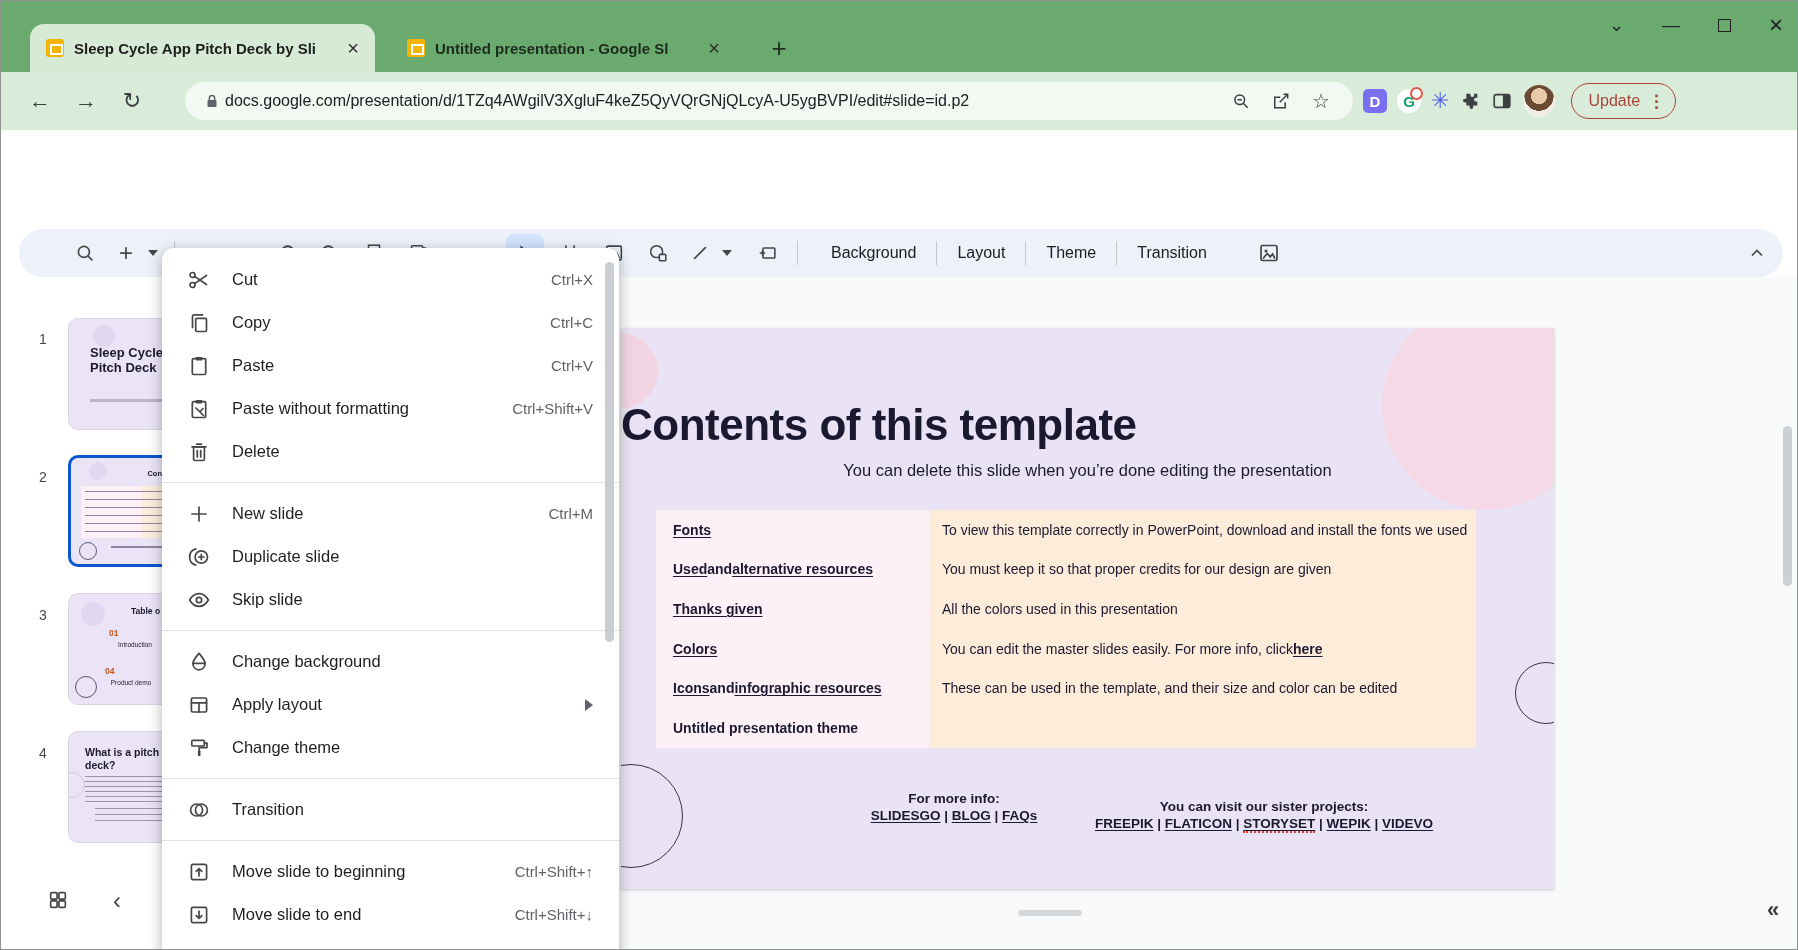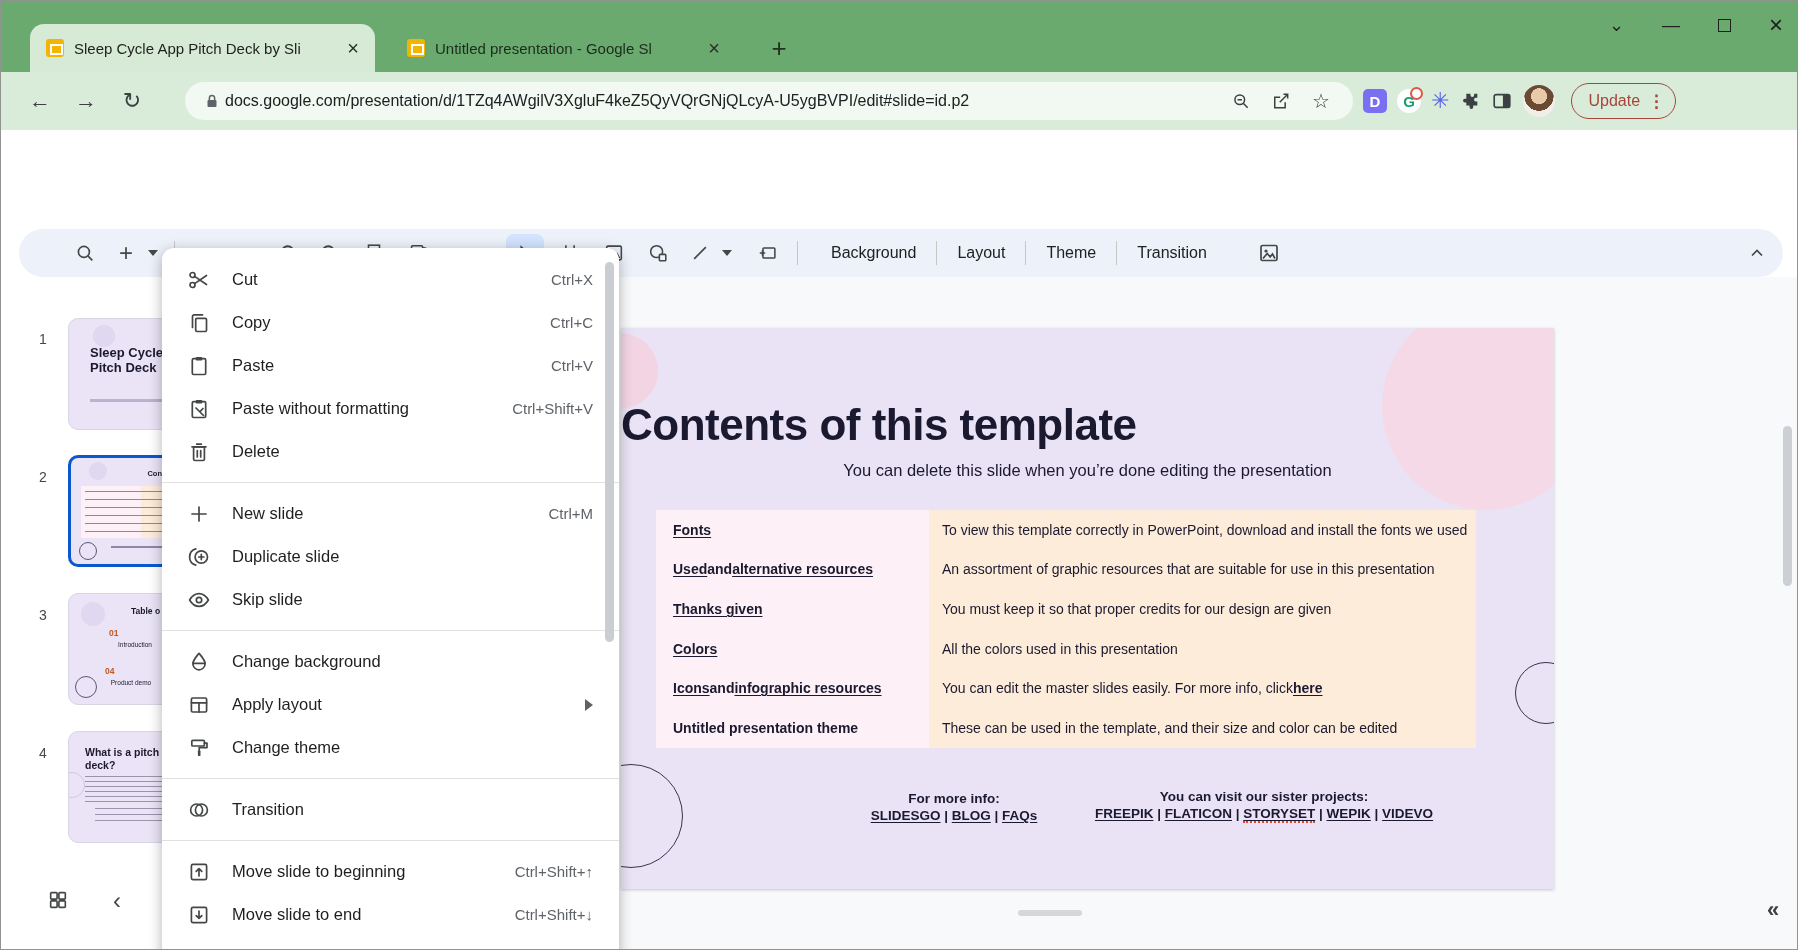--- a/index.html
+++ b/index.html
@@ -6,21 +6,21 @@
   html,body { width:1798px; height:950px; font-family:"Liberation Sans", sans-serif; }
   #window { position:relative; width:1798px; height:950px; background:#fff; overflow:hidden; border:1px solid #8f948f; }
 
   
   #titlebar { position:absolute; left:0; top:0; width:100%; height:71px; background:#6aaa6e; }
   .tabs { position:absolute; left:29px; top:23px; display:flex; }
   .tab { position:relative; width:345px; height:48px; display:flex; align-items:center; gap:10px; padding:0 14px 0 16px; border-radius:14px 14px 0 0; color:#1c2b1d; margin-right:16px; cursor:default; }
   .tab.active { background:#d6ead6; color:#1f1f1f; }
   .favicon { width:18px; height:18px; background:#f4b400; border-radius:3px; position:relative; flex:0 0 18px; }
   .favicon::after { content:""; position:absolute; left:4px; top:5px; width:9px; height:7px; border:2px solid #fff; }
-  .tab-title { font-size:15px; white-space:nowrap; overflow:hidden; max-width:265px; }
+  .tab-title { font-size:15px; white-space:nowrap; overflow:hidden; max-width:265px;font-weight:bold; }
   .tab-fade { flex:1; }
   .tab-close { font-size:20px; color:#2c2c2c; padding:0 2px; }
   #new-tab { position:absolute; left:762px; top:32px; font-size:26px; color:#1f2f20; width:32px; text-align:center; }
   .win-controls { position:absolute; right:14px; top:10px; display:flex; gap:38px; color:#1f1f1f; align-items:center; }
   .win-controls span { font-size:18px; }
   .wc-max { width:13px; height:13px; border:1.6px solid #1f1f1f; display:inline-block; }
   .wc-close { font-size:24px !important; }
 
   
   #navbar { position:absolute; left:0; top:71px; width:100%; height:58px; background:#d9ecd9; display:flex; align-items:center; }
@@ -461,42 +461,39 @@
           </div>
           <div class="cell">
             <span>Untitled presentation theme</span>
           </div>
         </div>
       <div id="tbl-right">
           <div class="cell">
             <span>To view this template correctly in PowerPoint, download and install the fonts we used</span>
           </div>
           <div class="cell">
-            <span>An assortment of graphic resources that are suitable for use in this presentation</span>
-          </div>
-          <div class="cell">
             <span>You must keep it so that proper credits for our design are given</span>
           </div>
           <div class="cell">
             <span>All the colors used in this presentation</span>
           </div>
           <div class="cell">
             <span>You can edit the master slides easily. For more info, click </span>
             <span class="u bold">here</span>
           </div>
           <div class="cell">
             <span>These can be used in the template, and their size and color can be edited</span>
           </div>
         </div>
     </div>
     <div class="sfooter" style="left:218px;top:463px;width:230px">
       <div class="fh">For more info:</div>
       <div class="fl" id="f-info-links"><span class="slink">SLIDESGO</span><span> | </span><span class="slink">BLOG</span><span> | </span><span class="slink">FAQs</span></div>
     </div>
-    <div class="sfooter" style="left:448px;top:461px;width:390px">
+    <div class="sfooter" style="left:448px;top:471px;width:390px">
       <div class="fh">You can visit our sister projects:</div>
       <div class="fl" id="f-sister-links"><span class="slink">FREEPIK</span><span> | </span><span class="slink">FLATICON</span><span> | </span><span class="slink misspell">STORYSET</span><span> | </span><span class="slink">WEPIK</span><span> | </span><span class="slink">VIDEVO</span></div>
     </div>
   </div>
 
   <div id="ctx">
     <div id="ctx-items">
         <div class="mi">
           <span class="mic">
             <svg class="ic" width="24" height="24" viewBox="0 0 24 24" fill="none" stroke="#444746" stroke-width="1.7" stroke-linecap="round" stroke-linejoin="round">

